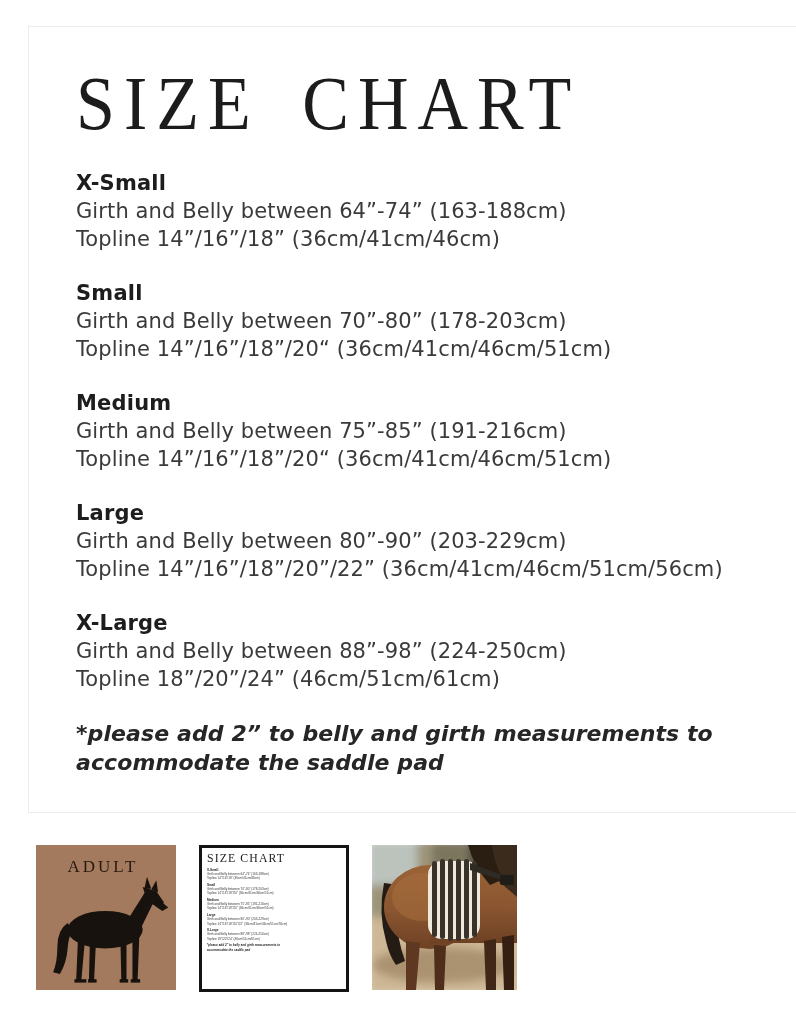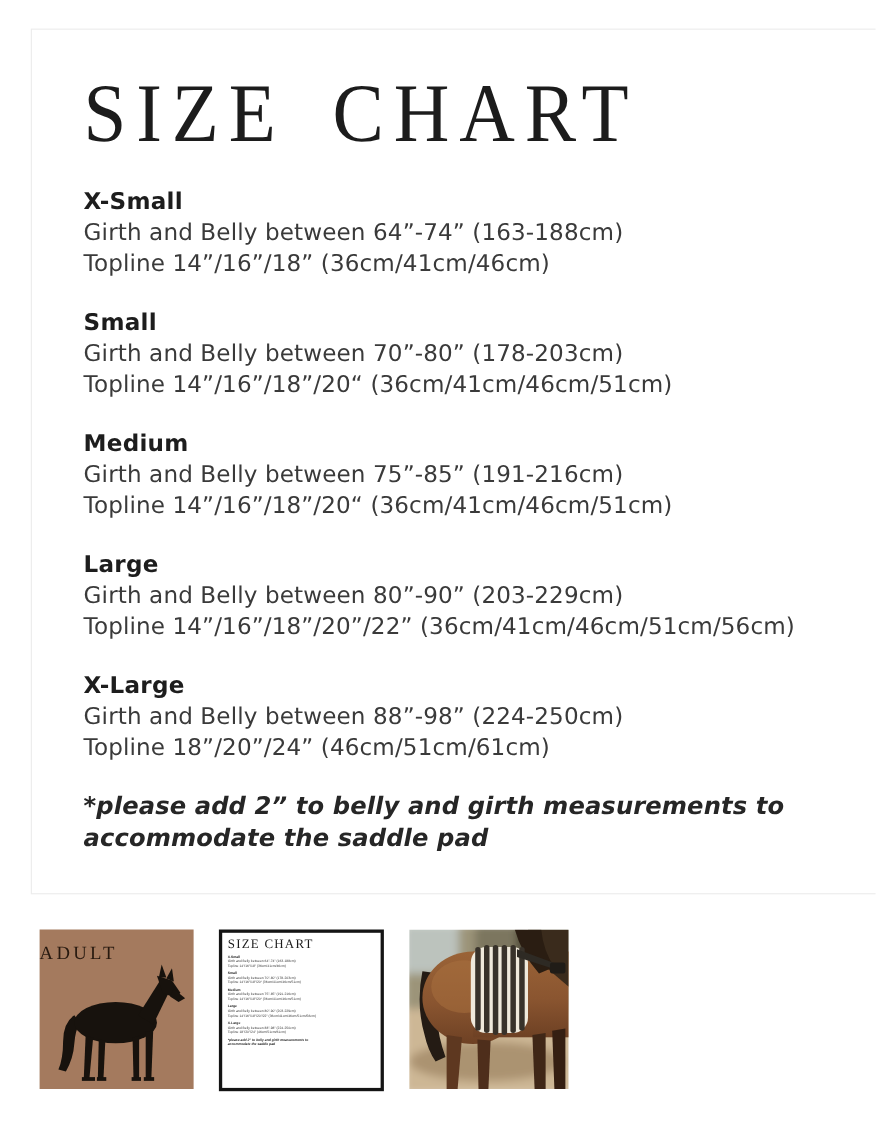--- a/index.html
+++ b/index.html
@@ -52,21 +52,21 @@
     display: block; border: none; background: none; padding: 0;
     cursor: pointer; position: relative;
   }
   .thumb-adult {
     width: 140px; height: 145px;
     background: #a47a5e;
     overflow: hidden;
   }
   .adult-label {
     position: absolute; top: 12px; left: 0; right: 6px;
-    text-align: left;
+    text-align: center;
     font-family: "Liberation Serif", serif;
     font-size: 17px; letter-spacing: 3px;
     color: #27190f; font-weight: 500;
   }
   .thumb-adult svg { position: absolute; left: 6px; bottom: 6px; }
 
   .thumb-chart {
     width: 150px; height: 147px;
     background: #ffffff;
     border: 3px solid #141414;

